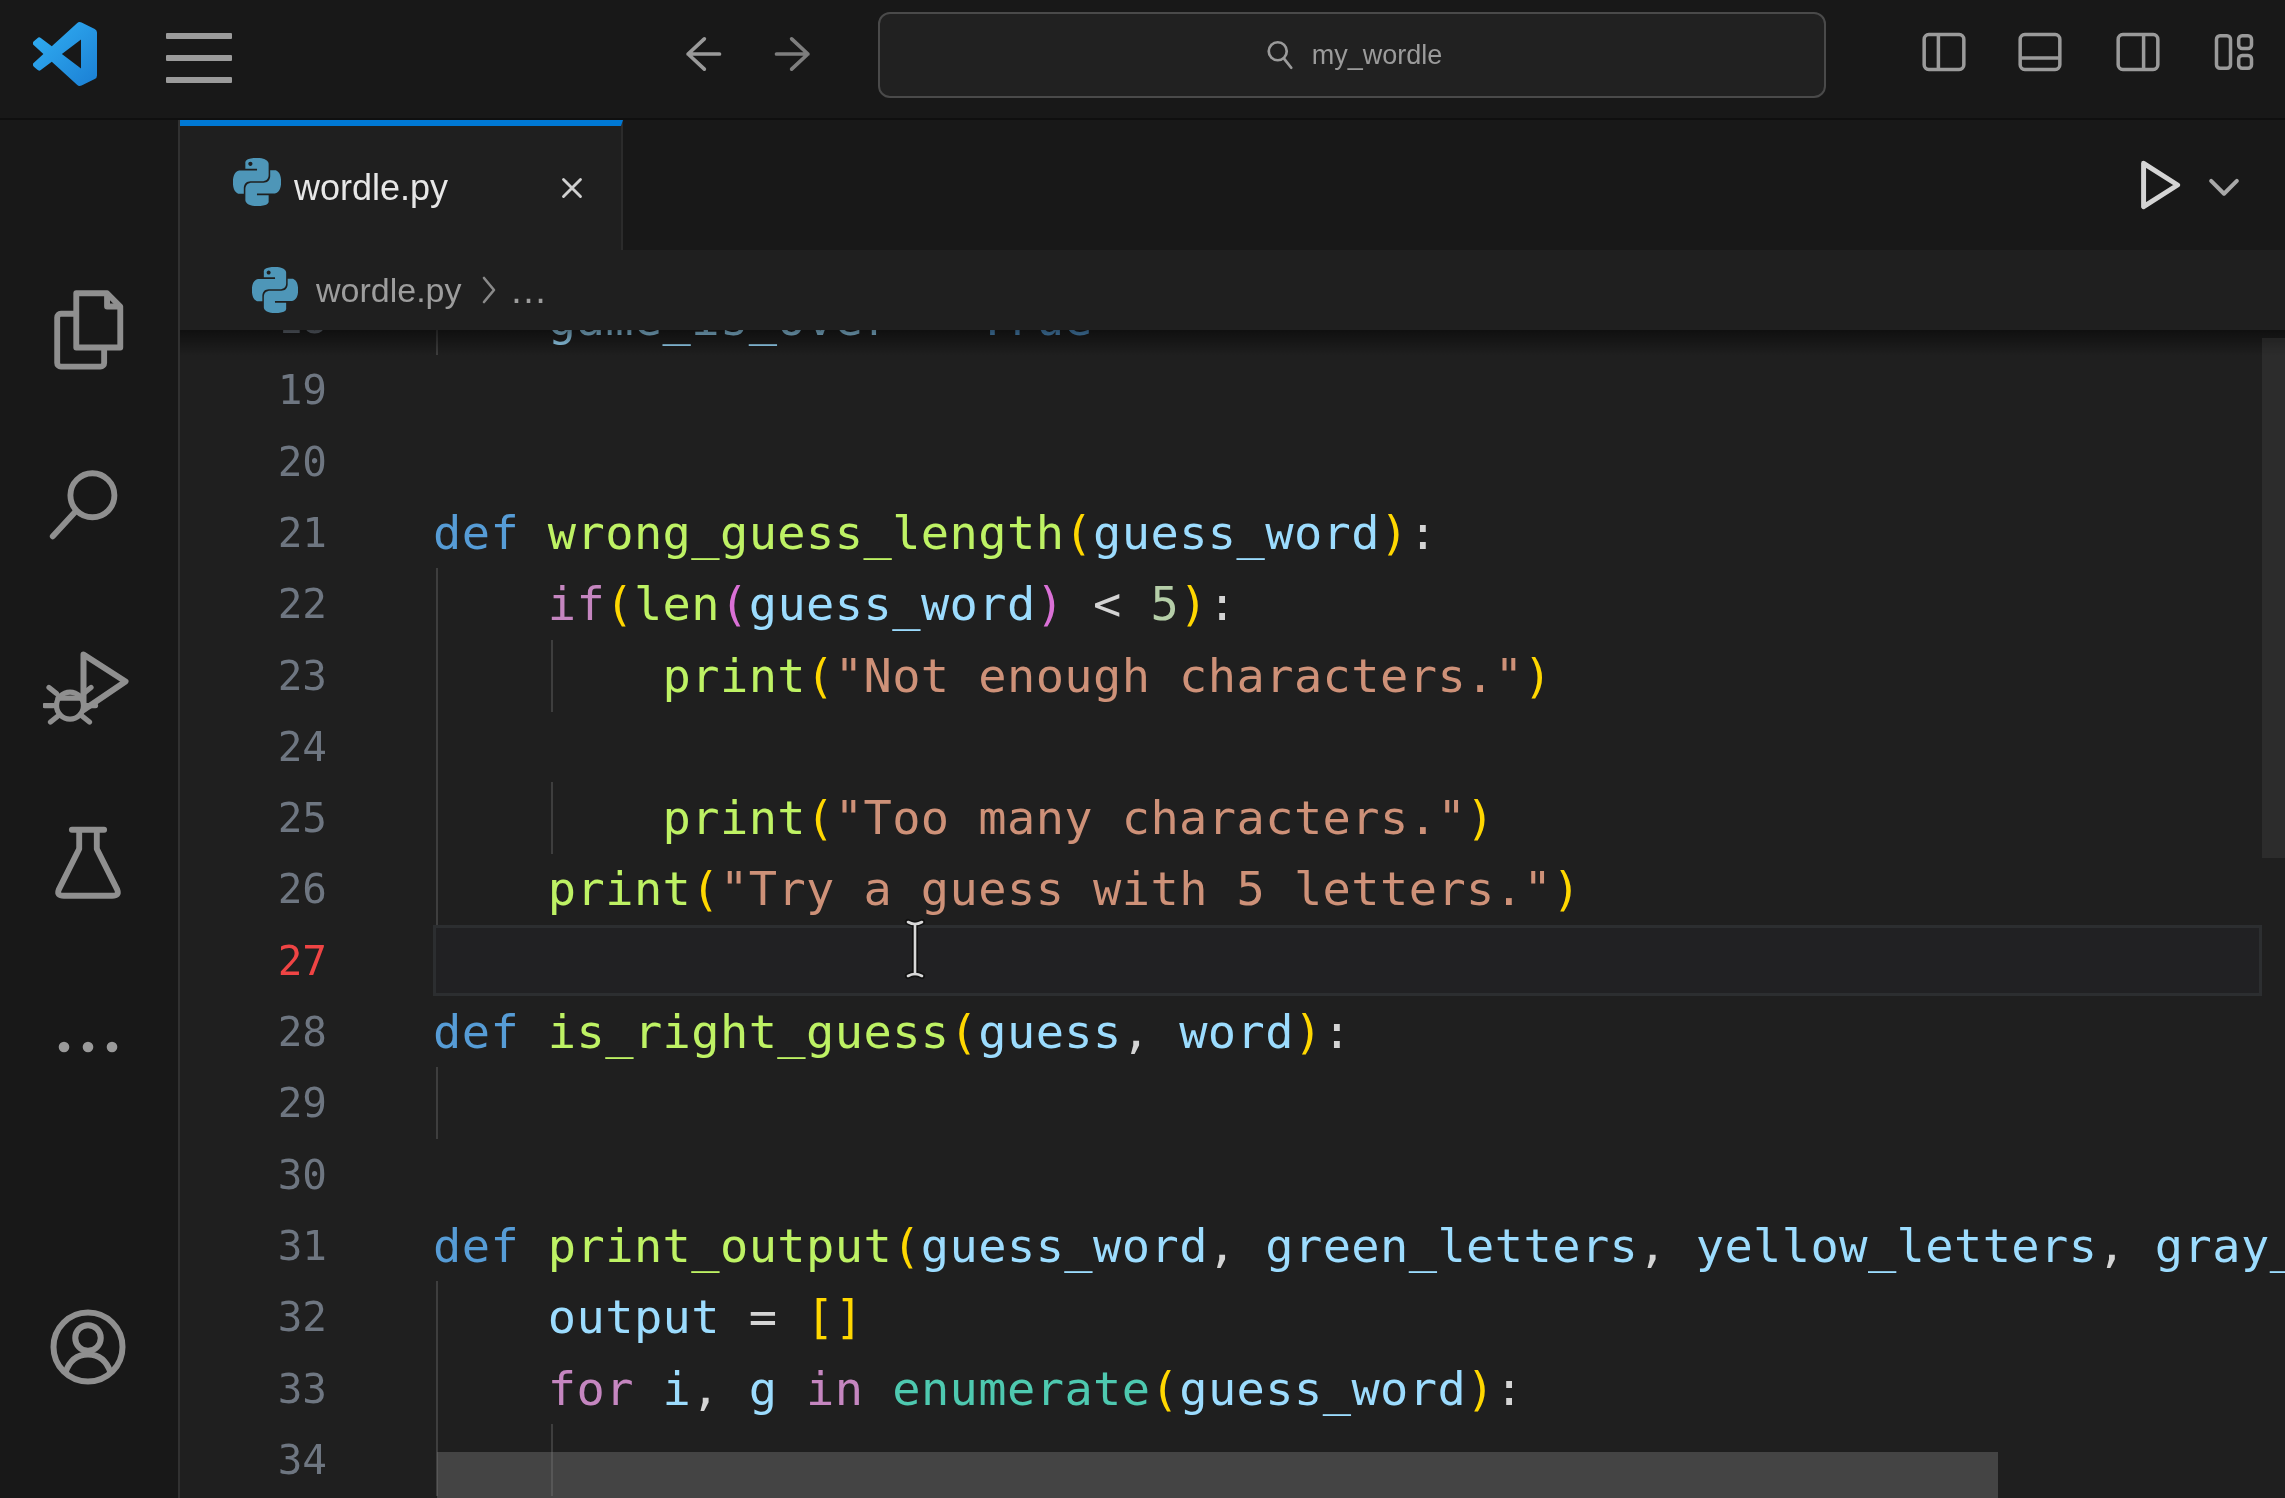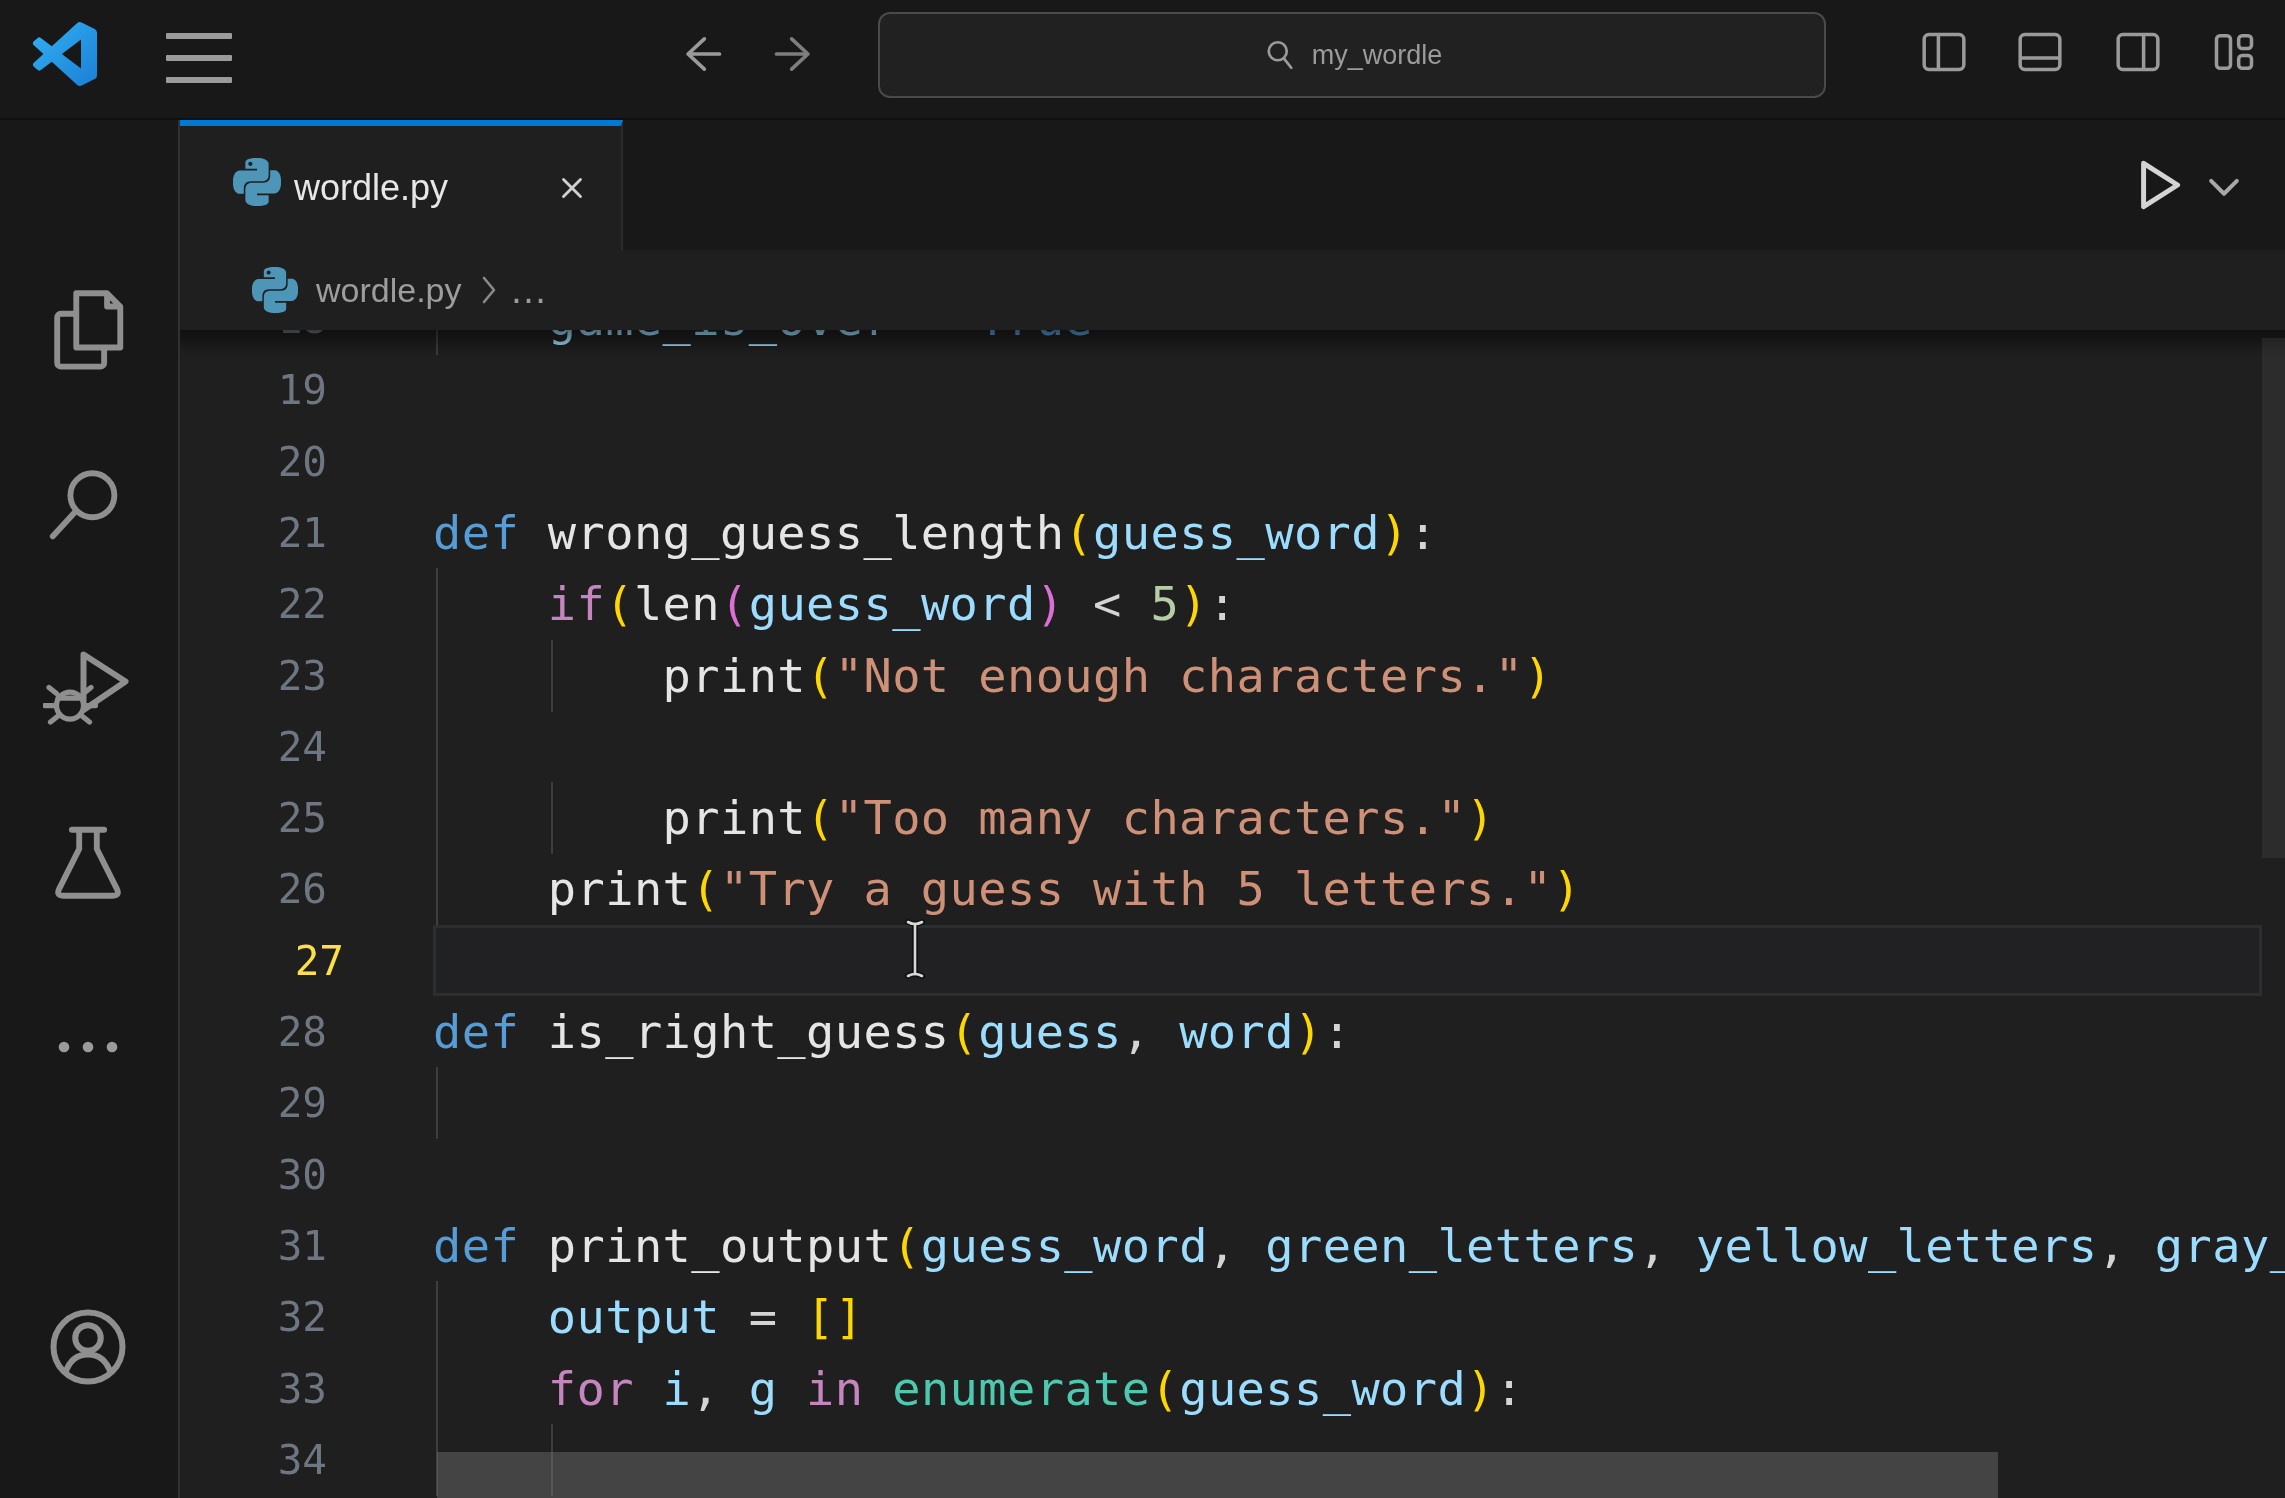--- a/index.html
+++ b/index.html
@@ -42,25 +42,25 @@
   #breadcrumbs .bsep{margin-left:16px;width:22px;height:34px;}
   #breadcrumbs .bmore{margin-left:10px;color:#9d9d9d;font-size:38px;cursor:pointer;line-height:20px;}
 
   
   #editor{left:0;top:210px;width:2202px;height:1168px;overflow:hidden;background:#1f1f1f;}
   #editor:before{content:"";position:absolute;left:0;top:0;width:100%;height:26px;z-index:5;
                  background:linear-gradient(to bottom,rgba(0,0,0,.5),rgba(0,0,0,0));}
   .row{position:absolute;left:0;width:2600px;height:72px;}
   .num{position:absolute;left:0;top:0;width:147px;height:72px;line-height:72px;text-align:right;
        color:#6e7681;font-family:"DejaVu Sans Mono",monospace;font-size:41px;cursor:pointer;}
-  .num.cur{color:#fde047;padding-left:17px;}
+  .num.cur{color:#ef4444;}
   .code{position:absolute;left:253px;top:0;height:72px;line-height:72px;white-space:pre;
         font-family:"DejaVu Sans Mono",monospace;font-size:47px;letter-spacing:.4px;}
   .iguide{position:absolute;top:0;width:2px;height:72px;background:#3e3e3e;}
-  .tk-kw{color:#569CD6}.tk-ctl{color:#C586C0}.tk-fn{color:#e5e5e5}.tk-typ{color:#4EC9B0}
+  .tk-kw{color:#569CD6}.tk-ctl{color:#C586C0}.tk-fn{color:#bef264}.tk-typ{color:#4EC9B0}
   .tk-var{color:#9CDCFE}.tk-str{color:#CE9178}.tk-num{color:#B5CEA8}
   .tk-pun,.tk-pln{color:#D4D4D4}.tk-b1{color:#FFD700}.tk-b2{color:#DA70D6}
   #cur-line{position:absolute;left:253px;width:1829px;height:71px;box-sizing:border-box;
             background:#212123;border:3px solid #2c2e30;z-index:0;}
   #hscrollbar{position:absolute;left:257px;top:1122px;width:1561px;height:46px;background:rgba(130,130,130,.38);z-index:6;cursor:pointer;}
   #vscrollbar{position:absolute;left:2082px;top:0;width:23px;height:1168px;z-index:6;cursor:pointer;}
   #vscrollbar .slider{position:absolute;left:0;top:8px;width:23px;height:520px;background:rgba(130,130,130,.14);}
   #mouse-ibeam{position:absolute;left:720px;top:585px;z-index:7;pointer-events:none;}
 </style>
 </head>

